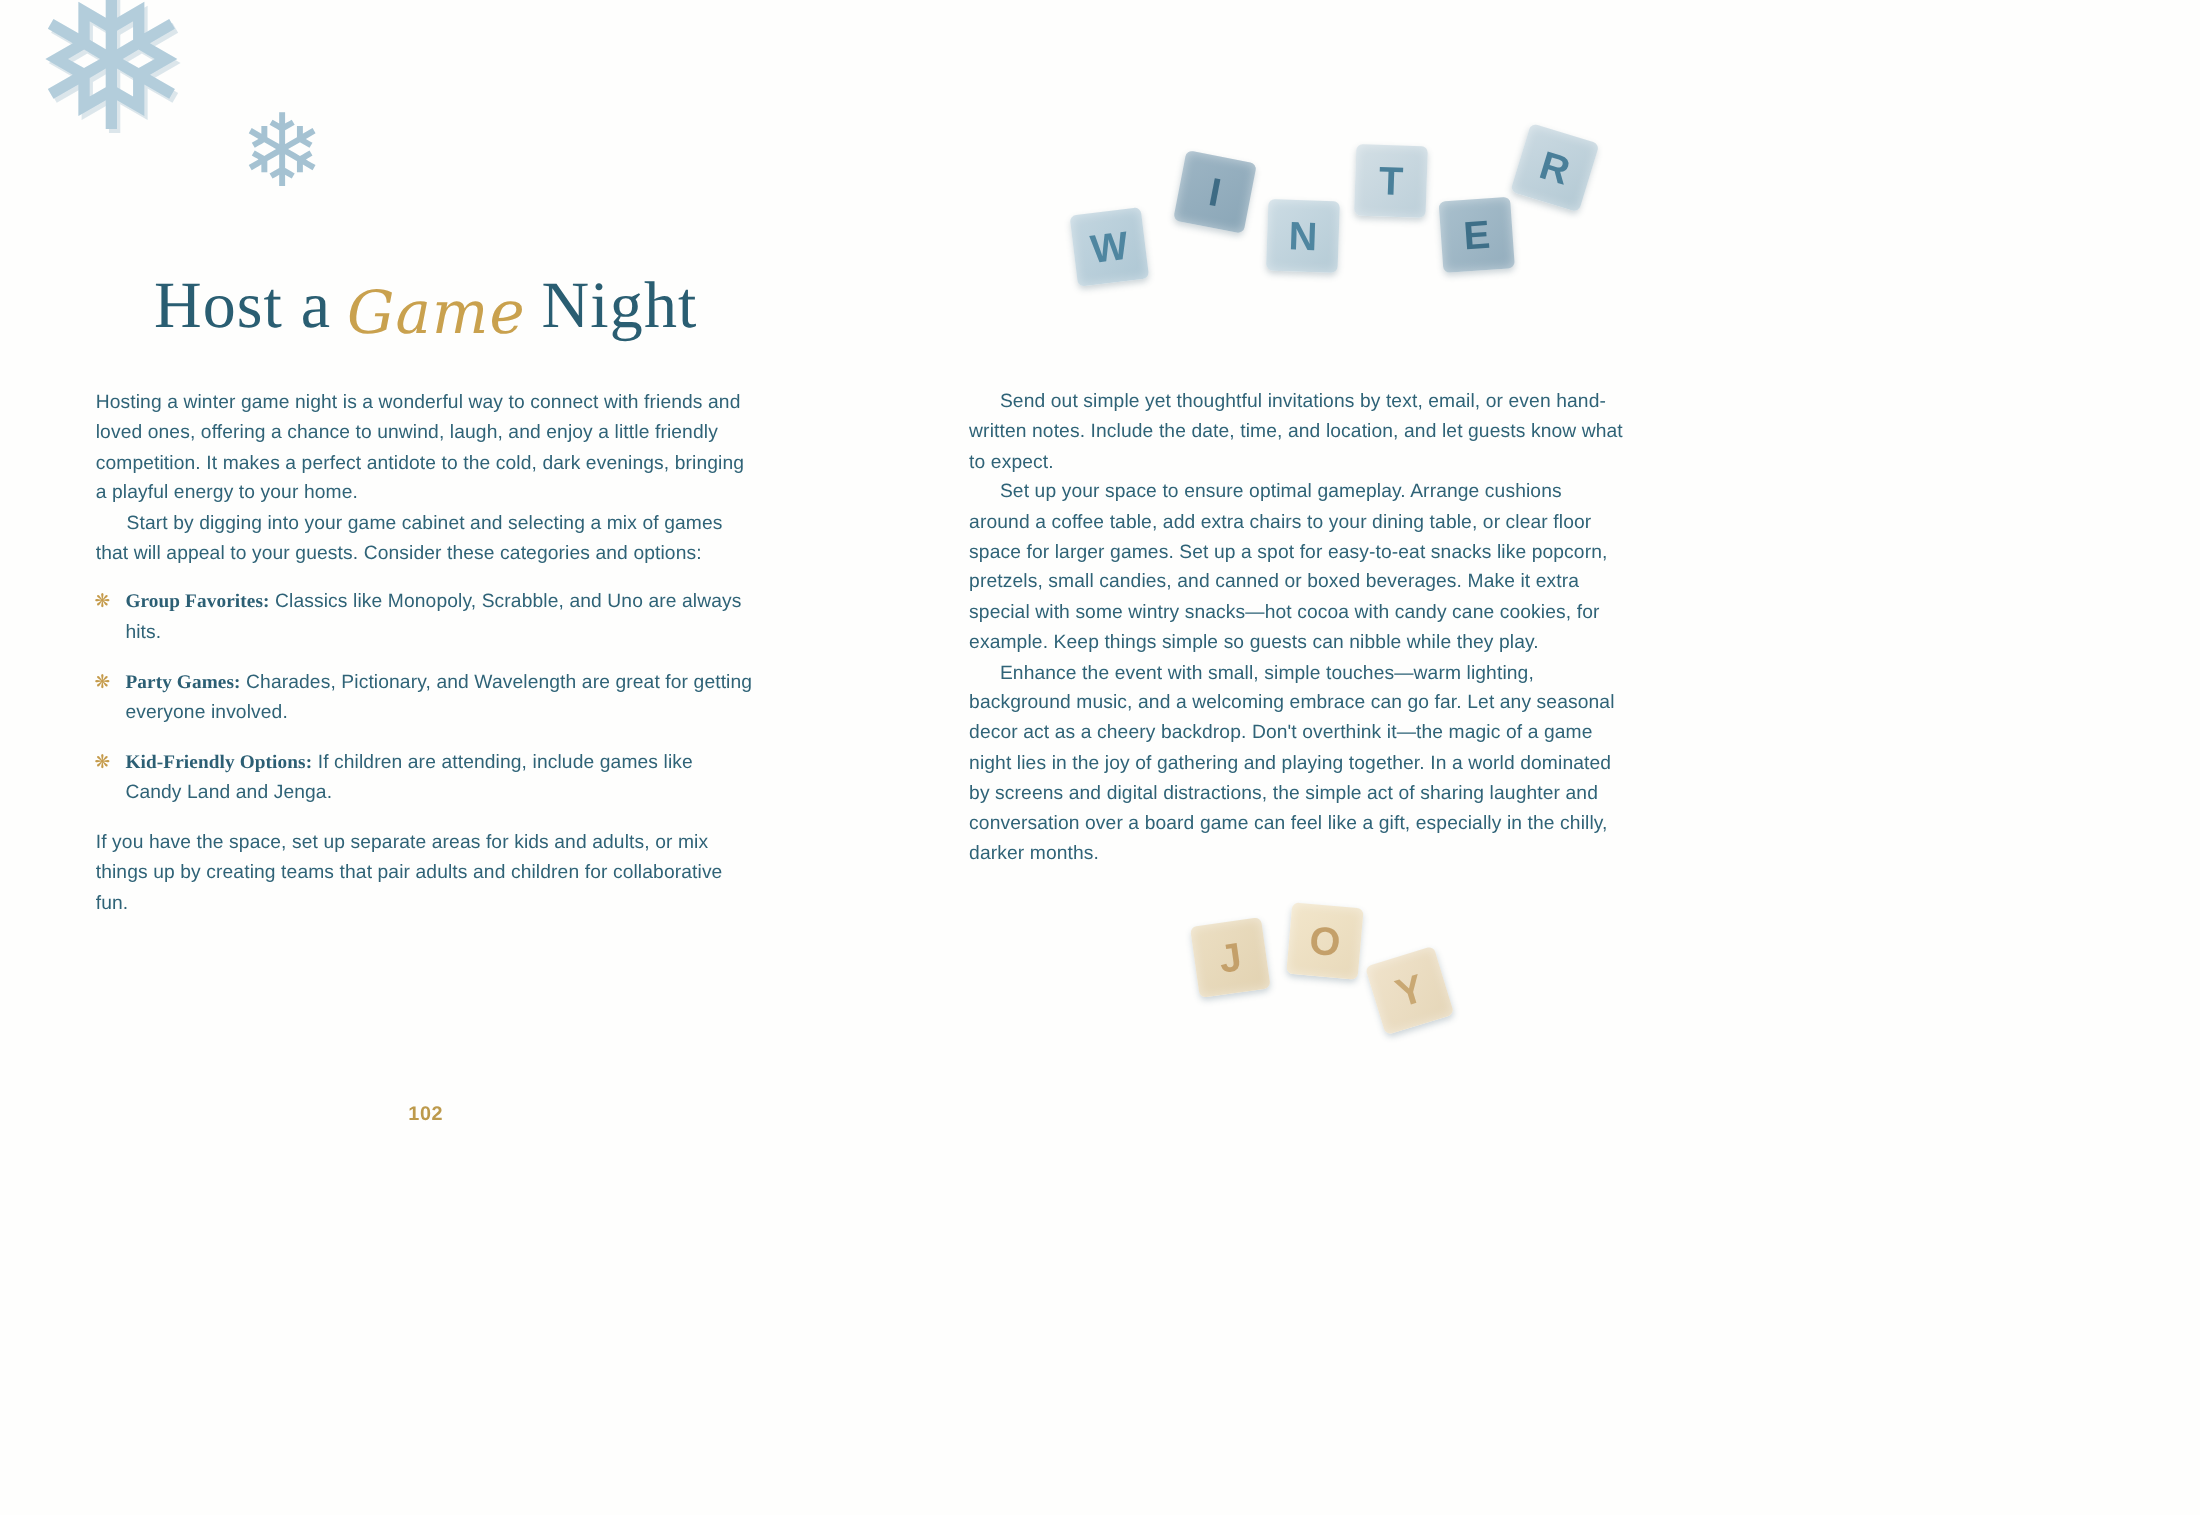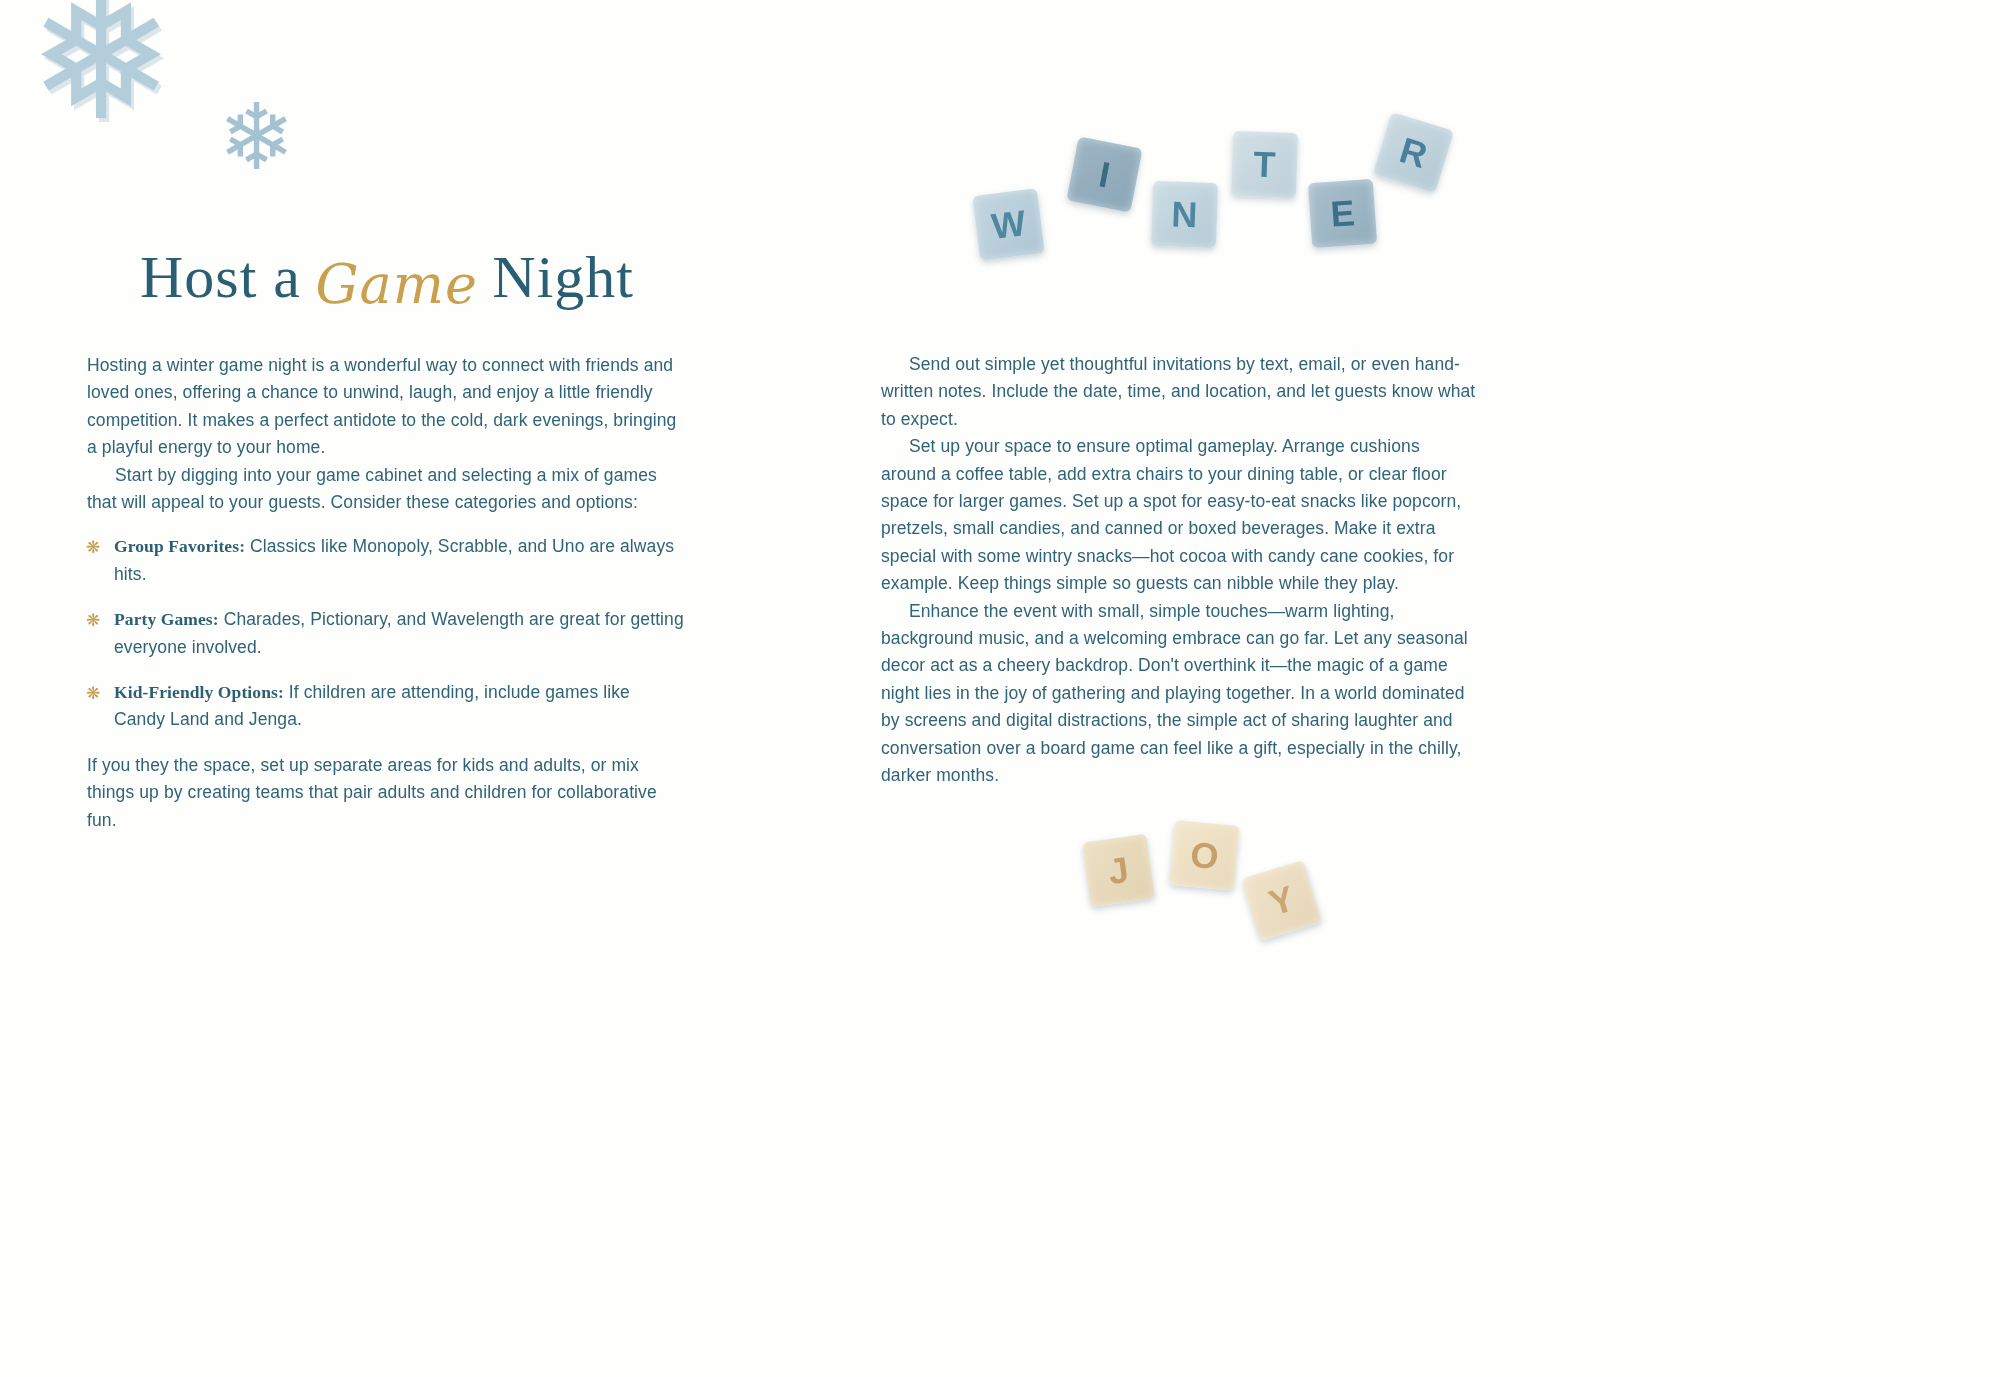--- a/index.html
+++ b/index.html
@@ -123,23 +123,24 @@
       <div class="bullet">
         <span class="bullet-glyph">❋</span>
         <strong>Party Games:</strong><span> Charades, Pictionary, and Wavelength are great for getting everyone involved.</span>
       </div>
       <div class="bullet">
         <span class="bullet-glyph">❋</span>
         <strong>Kid-Friendly Options:</strong><span> If children are attending, include games like Candy Land and Jenga.</span>
       </div>
     </div>
 
-    <p class="body closing">If you they the space, set up separate areas for kids and adults, or mix things up by creating teams that pair adults and children for collaborative fun.</p>
+    <p class="body closing">If you have the space, set up separate areas for kids and adults, or mix things up by creating teams that pair adults and children for collaborative fun.</p>
   </div>
 
+  <div class="page-number left">102</div>
 
   <div class="tile w">W</div>
   <div class="tile i">I</div>
   <div class="tile n">N</div>
   <div class="tile t">T</div>
   <div class="tile e">E</div>
   <div class="tile r">R</div>
 
   <div class="col col-right">
     <p class="body indent">Send out simple yet thoughtful invitations by text, email, or even hand-written notes. Include the date, time, and location, and let guests know what to expect.</p>

